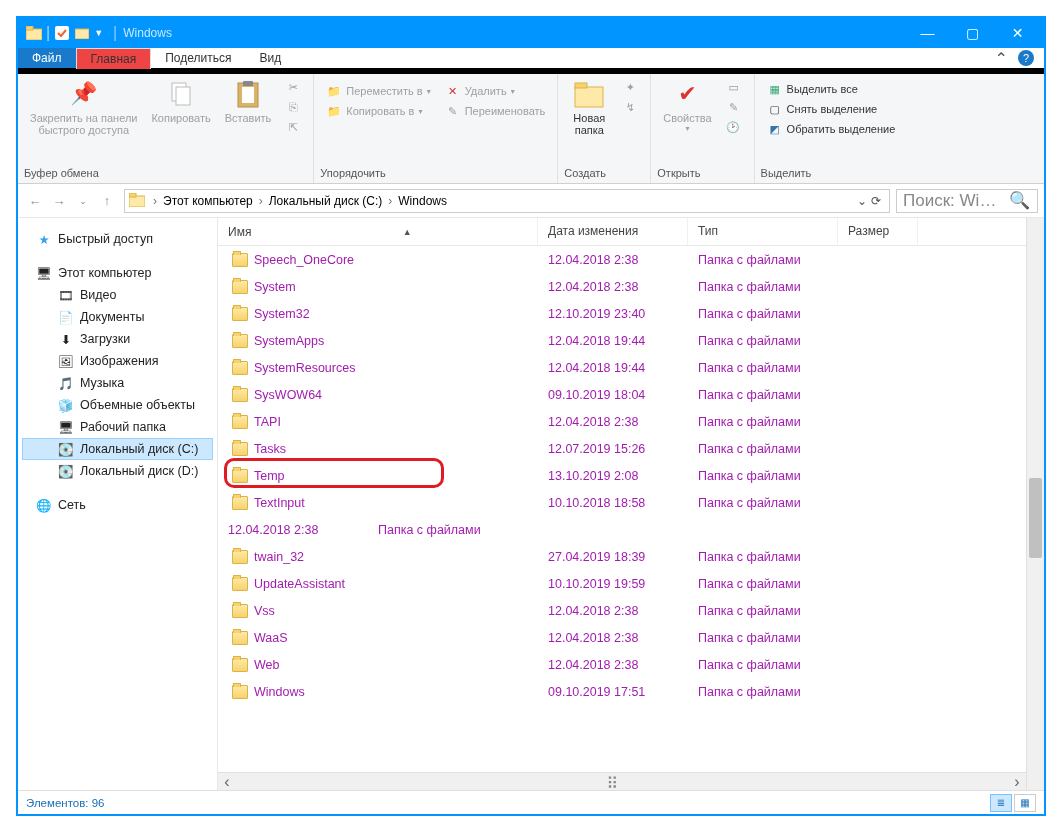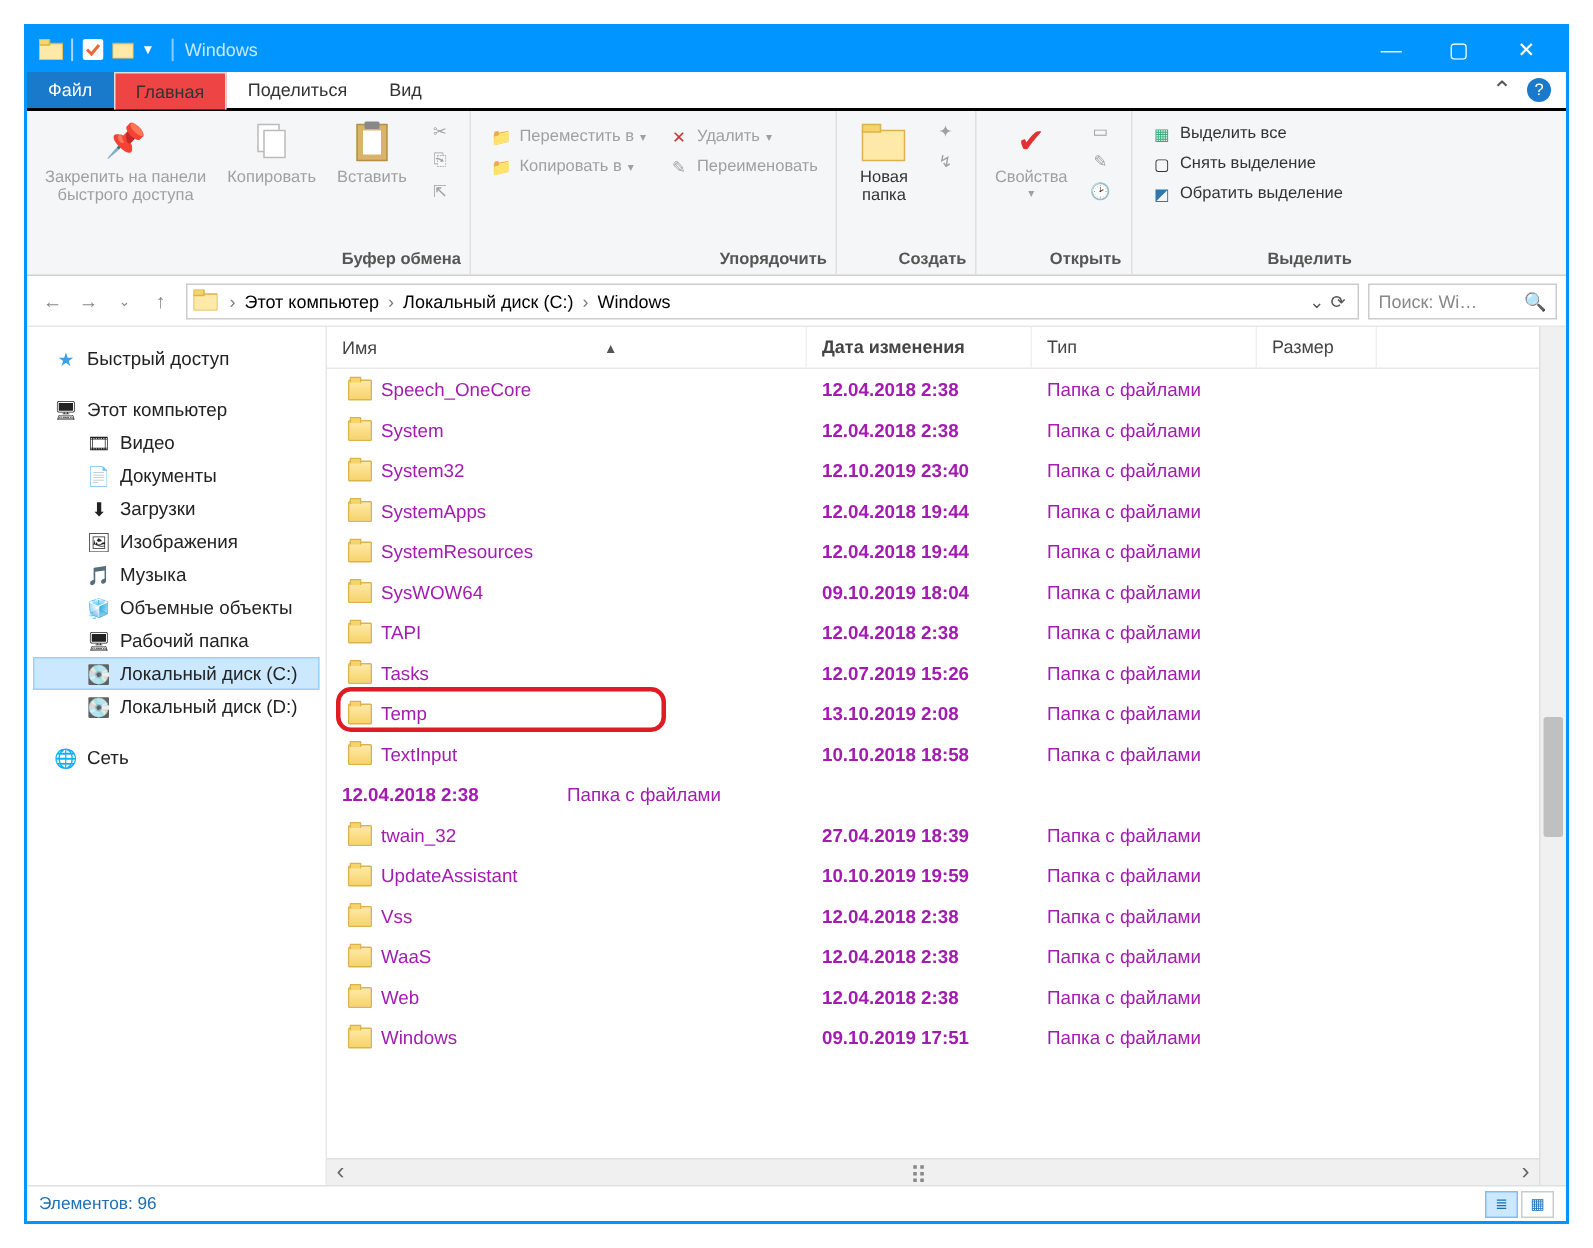--- a/index.html
+++ b/index.html
@@ -5,57 +5,57 @@
 * { box-sizing: border-box; margin: 0; padding: 0; font-family: 'Segoe UI', Tahoma, sans-serif; }
 body { background: #fff; width: 1062px; height: 832px; }
 .window { width: 1030px; height: 800px; margin: 16px; border: 2px solid #0095ff; position: relative; background: #fff; }
 .titlebar { height: 30px; background: #0095ff; display: flex; align-items: center; padding: 0 4px; color: #fff; }
 .qat { display: flex; align-items: center; gap: 4px; padding: 0 4px; }
 .qat .ic { width: 16px; height: 16px; display: inline-flex; align-items: center; justify-content: center; }
 .titlebar .sep { color: #88ccff; margin: 0 6px; }
 .titlebar .title { color: #c8e8ff; font-size: 12px; }
 .winctl { margin-left: auto; display: flex; }
 .winctl div { width: 45px; height: 28px; display: flex; align-items: center; justify-content: center; color: #fff; font-size: 14px; }
-.ribbon-tabs { height: 26px; display: flex; align-items: stretch; border-bottom: 2px solid #000000; }
+.ribbon-tabs { height: 26px; display: flex; align-items: stretch; border-bottom: 6px solid #000000; }
 .tab { padding: 4px 14px; font-size: 12px; color: #333; display: flex; align-items: center; }
 .tab.file { background: #1979ca; color: #fff; }
 .tab.active { background: #ef4444; border: 1px solid #ddd; border-bottom: none; margin-bottom: -1px; }
 .tab-help { margin-left: auto; display: flex; align-items: center; gap: 10px; padding: 0 10px; }
 .ribbon { height: 110px; background: #f5f6f7; border-bottom: 1px solid #d0d0d0; display: flex; }
 .group { border-right: 1px solid #e0e0e0; padding: 2px 6px; display: flex; flex-direction: column; }
 .group-body { flex: 1; display: flex; align-items: flex-start; gap: 2px; }
-.group-label { font-size: 11px; text-align: right; color: #555; padding: 2px 0; font-weight: bold; }
+.group-label { font-size: 11px; text-align: left; color: #555; padding: 2px 0; }
 .rbtn { display: flex; flex-direction: column; align-items: center; padding: 2px 6px; font-size: 11px; color: #444; text-align: center; min-width: 50px; }
 .rbtn.dis { color: #a0a0a0; }
 .rbtn .ric { width: 32px; height: 32px; margin-bottom: 2px; display: flex; align-items: center; justify-content: center; font-size: 22px; }
 .rcol { display: flex; flex-direction: column; gap: 2px; padding: 2px; }
 .rsmall { font-size: 11px; color: #a0a0a0; display: flex; align-items: center; gap: 4px; padding: 1px 4px; }
 .rsmall.en { color: #333; }
 .rsmall .sic { width: 16px; height: 16px; display: inline-flex; align-items: center; justify-content: center; }
 .addr { height: 34px; display: flex; align-items: center; padding: 4px 6px; gap: 6px; border-bottom: 1px solid #e8e8e8; }
 .navarr { display: flex; gap: 2px; }
 .navarr span { width: 22px; height: 22px; display: flex; align-items: center; justify-content: center; color: #888; font-size: 13px; }
 .crumb { flex: 1; height: 24px; border: 1px solid #ccc; display: flex; align-items: center; padding: 0 4px; font-size: 12px; }
 .crumb .fic { width: 16px; height: 16px; margin-right: 4px; }
 .crumb .seg { padding: 0 2px; }
 .crumb .chev { color: #777; padding: 0 4px; }
 .crumb .tail { margin-left: auto; display: flex; gap: 4px; padding-right: 4px; color: #555; }
-.search { width: 126px; height: 24px; border: 1px solid #ccc; display: flex; align-items: center; padding: 0 6px; font-size: 12px; color: #888; }
+.search { width: 142px; height: 24px; border: 1px solid #ccc; display: flex; align-items: center; padding: 0 6px; font-size: 17px; color: #888; }
 .search .sg { margin-left: auto; color: #555; }
 .body { display: flex; height: 572px; }
 .tree { width: 200px; border-right: 1px solid #e8e8e8; padding: 10px 4px; overflow: auto; font-size: 12.5px; }
 .tnode { display: flex; align-items: center; gap: 6px; padding: 3px 4px 3px 14px; color: #222; }
 .tnode.child { padding-left: 36px; }
 .tnode.sel { background: #cce8ff; border: 1px solid #99d1ff; padding: 2px 3px 2px 35px; }
 .tic { width: 16px; height: 16px; display: inline-flex; align-items: center; justify-content: center; }
 .list { flex: 1; display: flex; flex-direction: column; position: relative; }
 .lhead { display: flex; height: 28px; border-bottom: 1px solid #e8e8e8; font-size: 12px; color: #444; }
 .lhead div { padding: 6px 10px; border-right: 1px solid #f0f0f0; gap: 36px; }
 .c-name { width: 320px; display: flex; align-items: center; }
-.c-date { width: 150px; font-weight: bold; }
+.c-date { width: 150px; }
 .c-type { width: 150px; }
 .c-size { width: 80px; }
 .sortarr { margin: 0 auto; color: #555; font-size: 9px; }
 .rows { flex: 1; overflow: hidden; }
 .row { display: flex; font-size: 12.5px; color: #a21caf; height: 27px; align-items: center; }
 .row .c-name { display: flex; align-items: center; gap: 6px; padding-left: 14px; }
 .row .fico { width: 16px; height: 14px; background: linear-gradient(#ffe9a8,#f6d36b); border: 1px solid #dcb34a; border-radius: 1px; position: relative; }
 .row .fico::before { content:""; position:absolute; top:-3px; left:0; width:6px; height:3px; background:#f6d36b; border:1px solid #dcb34a; border-bottom:none; border-radius:1px 1px 0 0;}
 .row .c-date, .row .c-type, .row .c-size { padding: 0 10px; }
 .highlight { position: absolute; border: 3px solid #e01b24; border-radius: 10px; pointer-events: none; }

